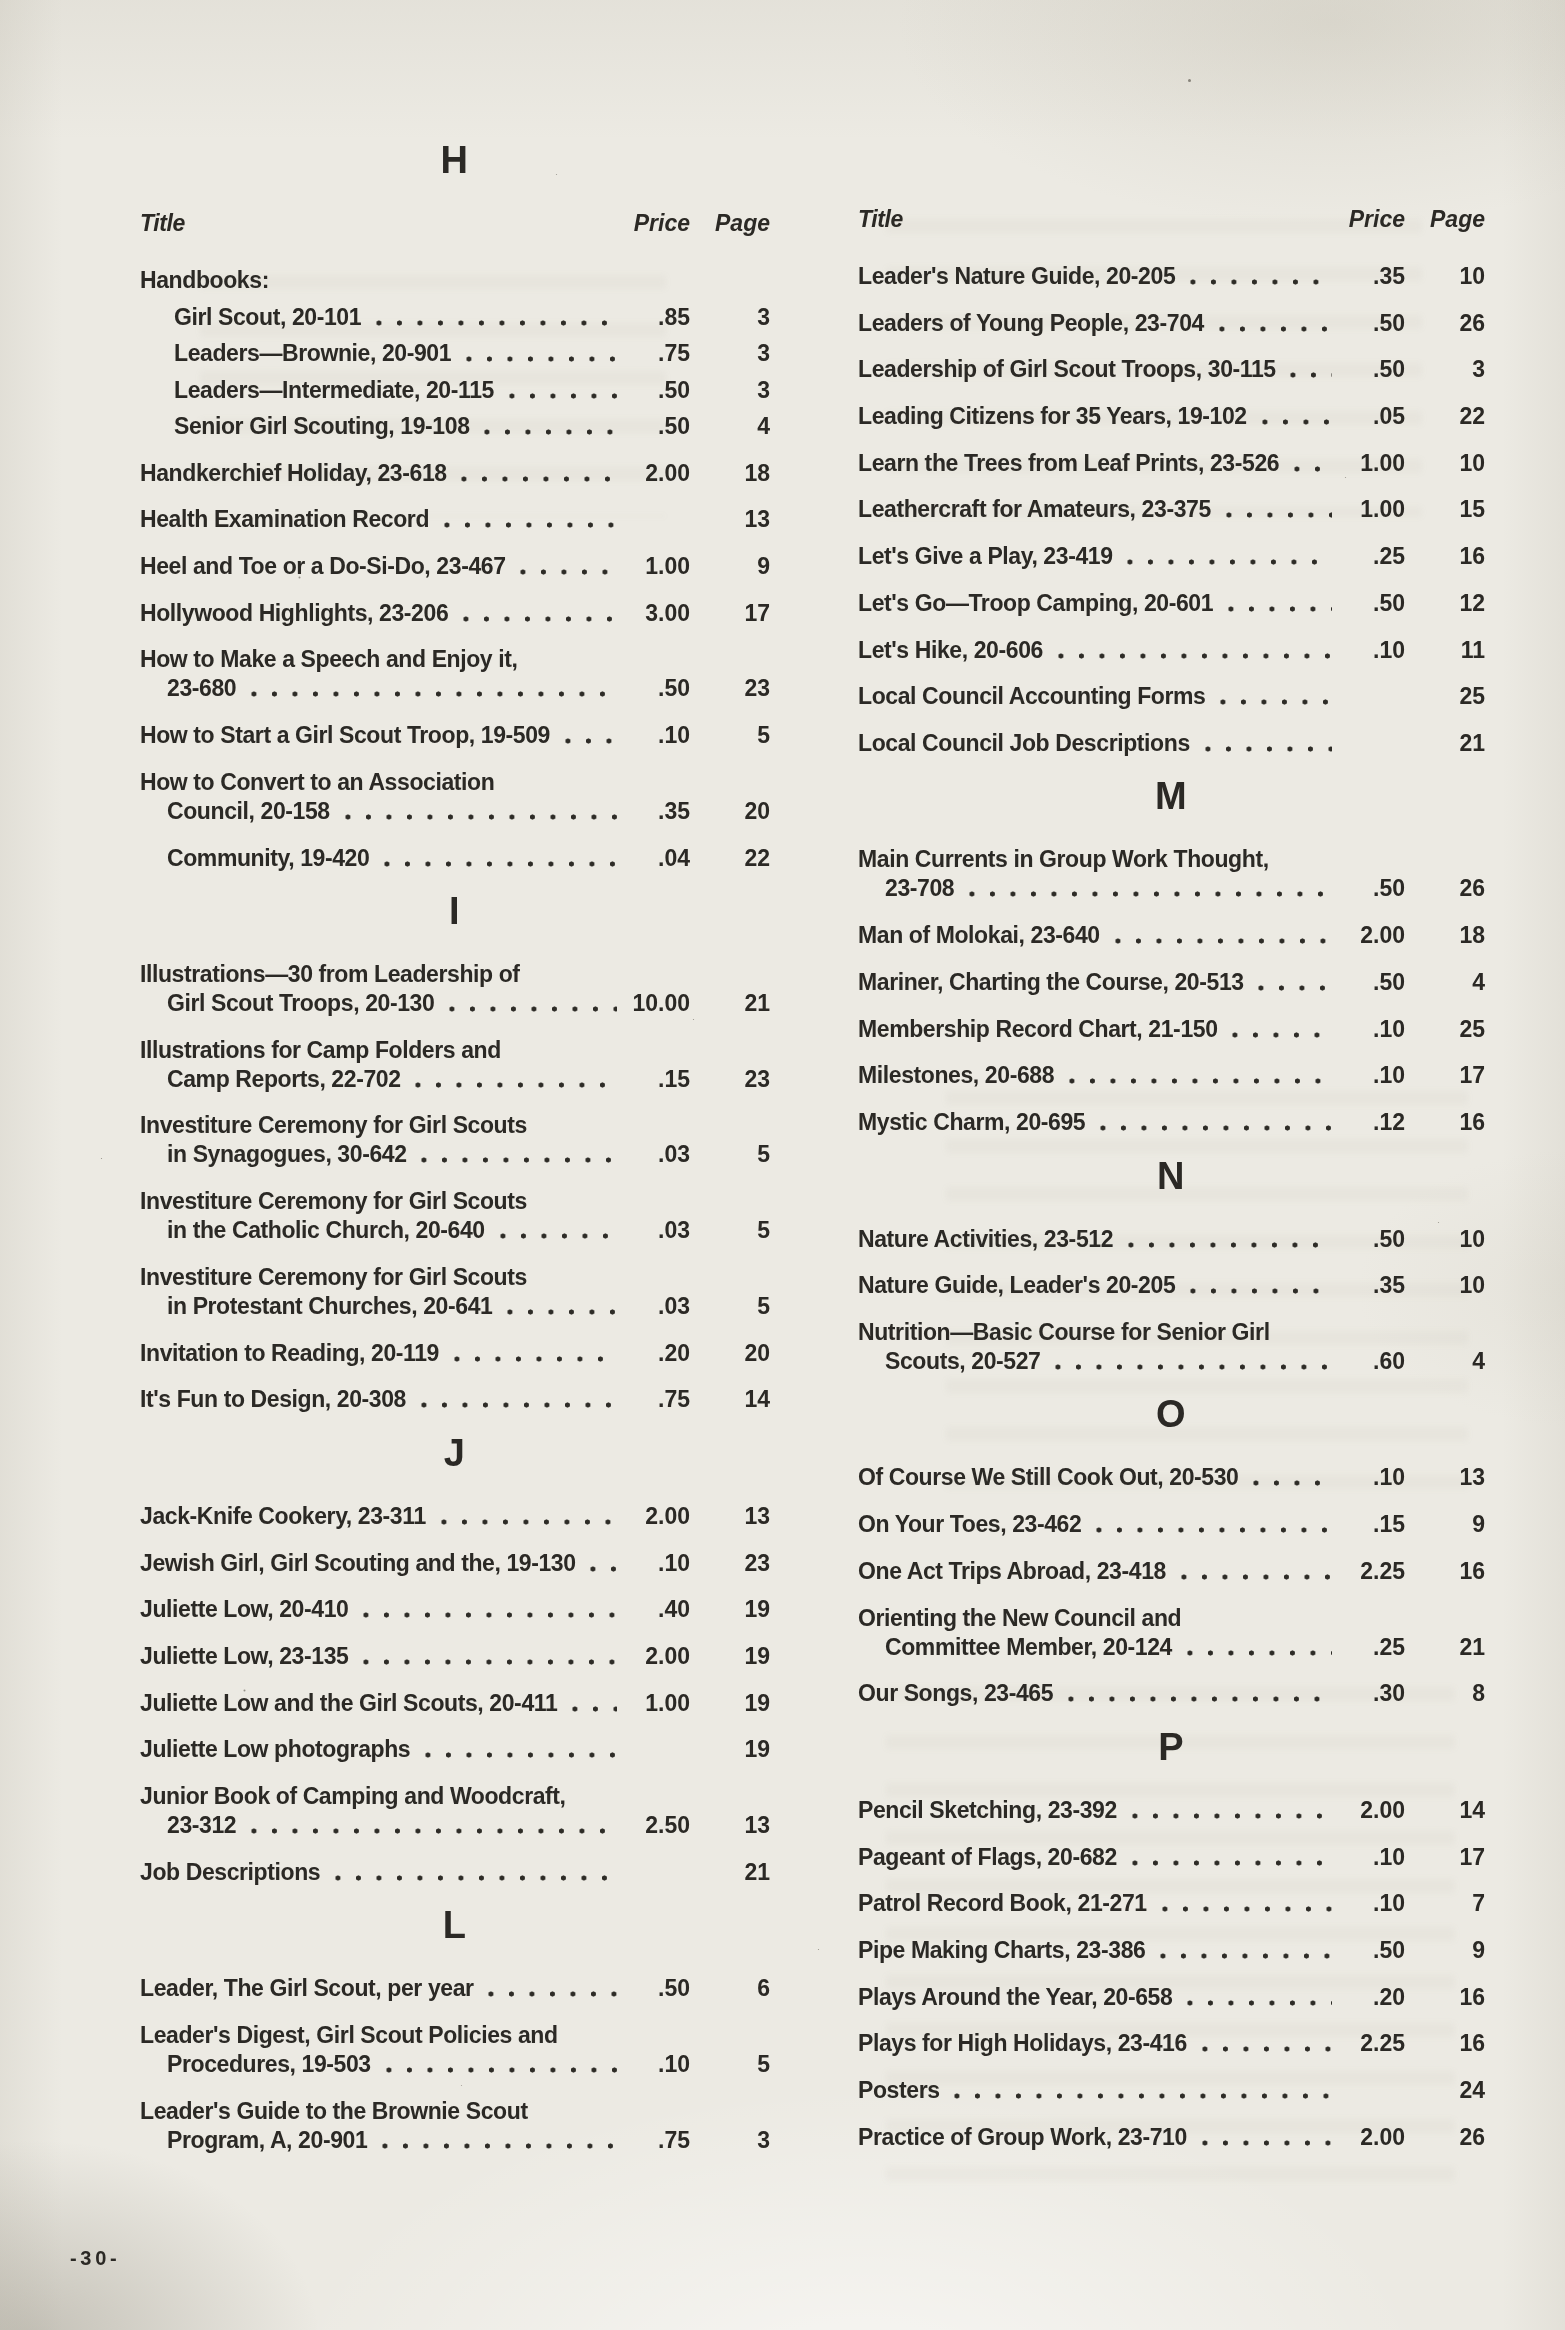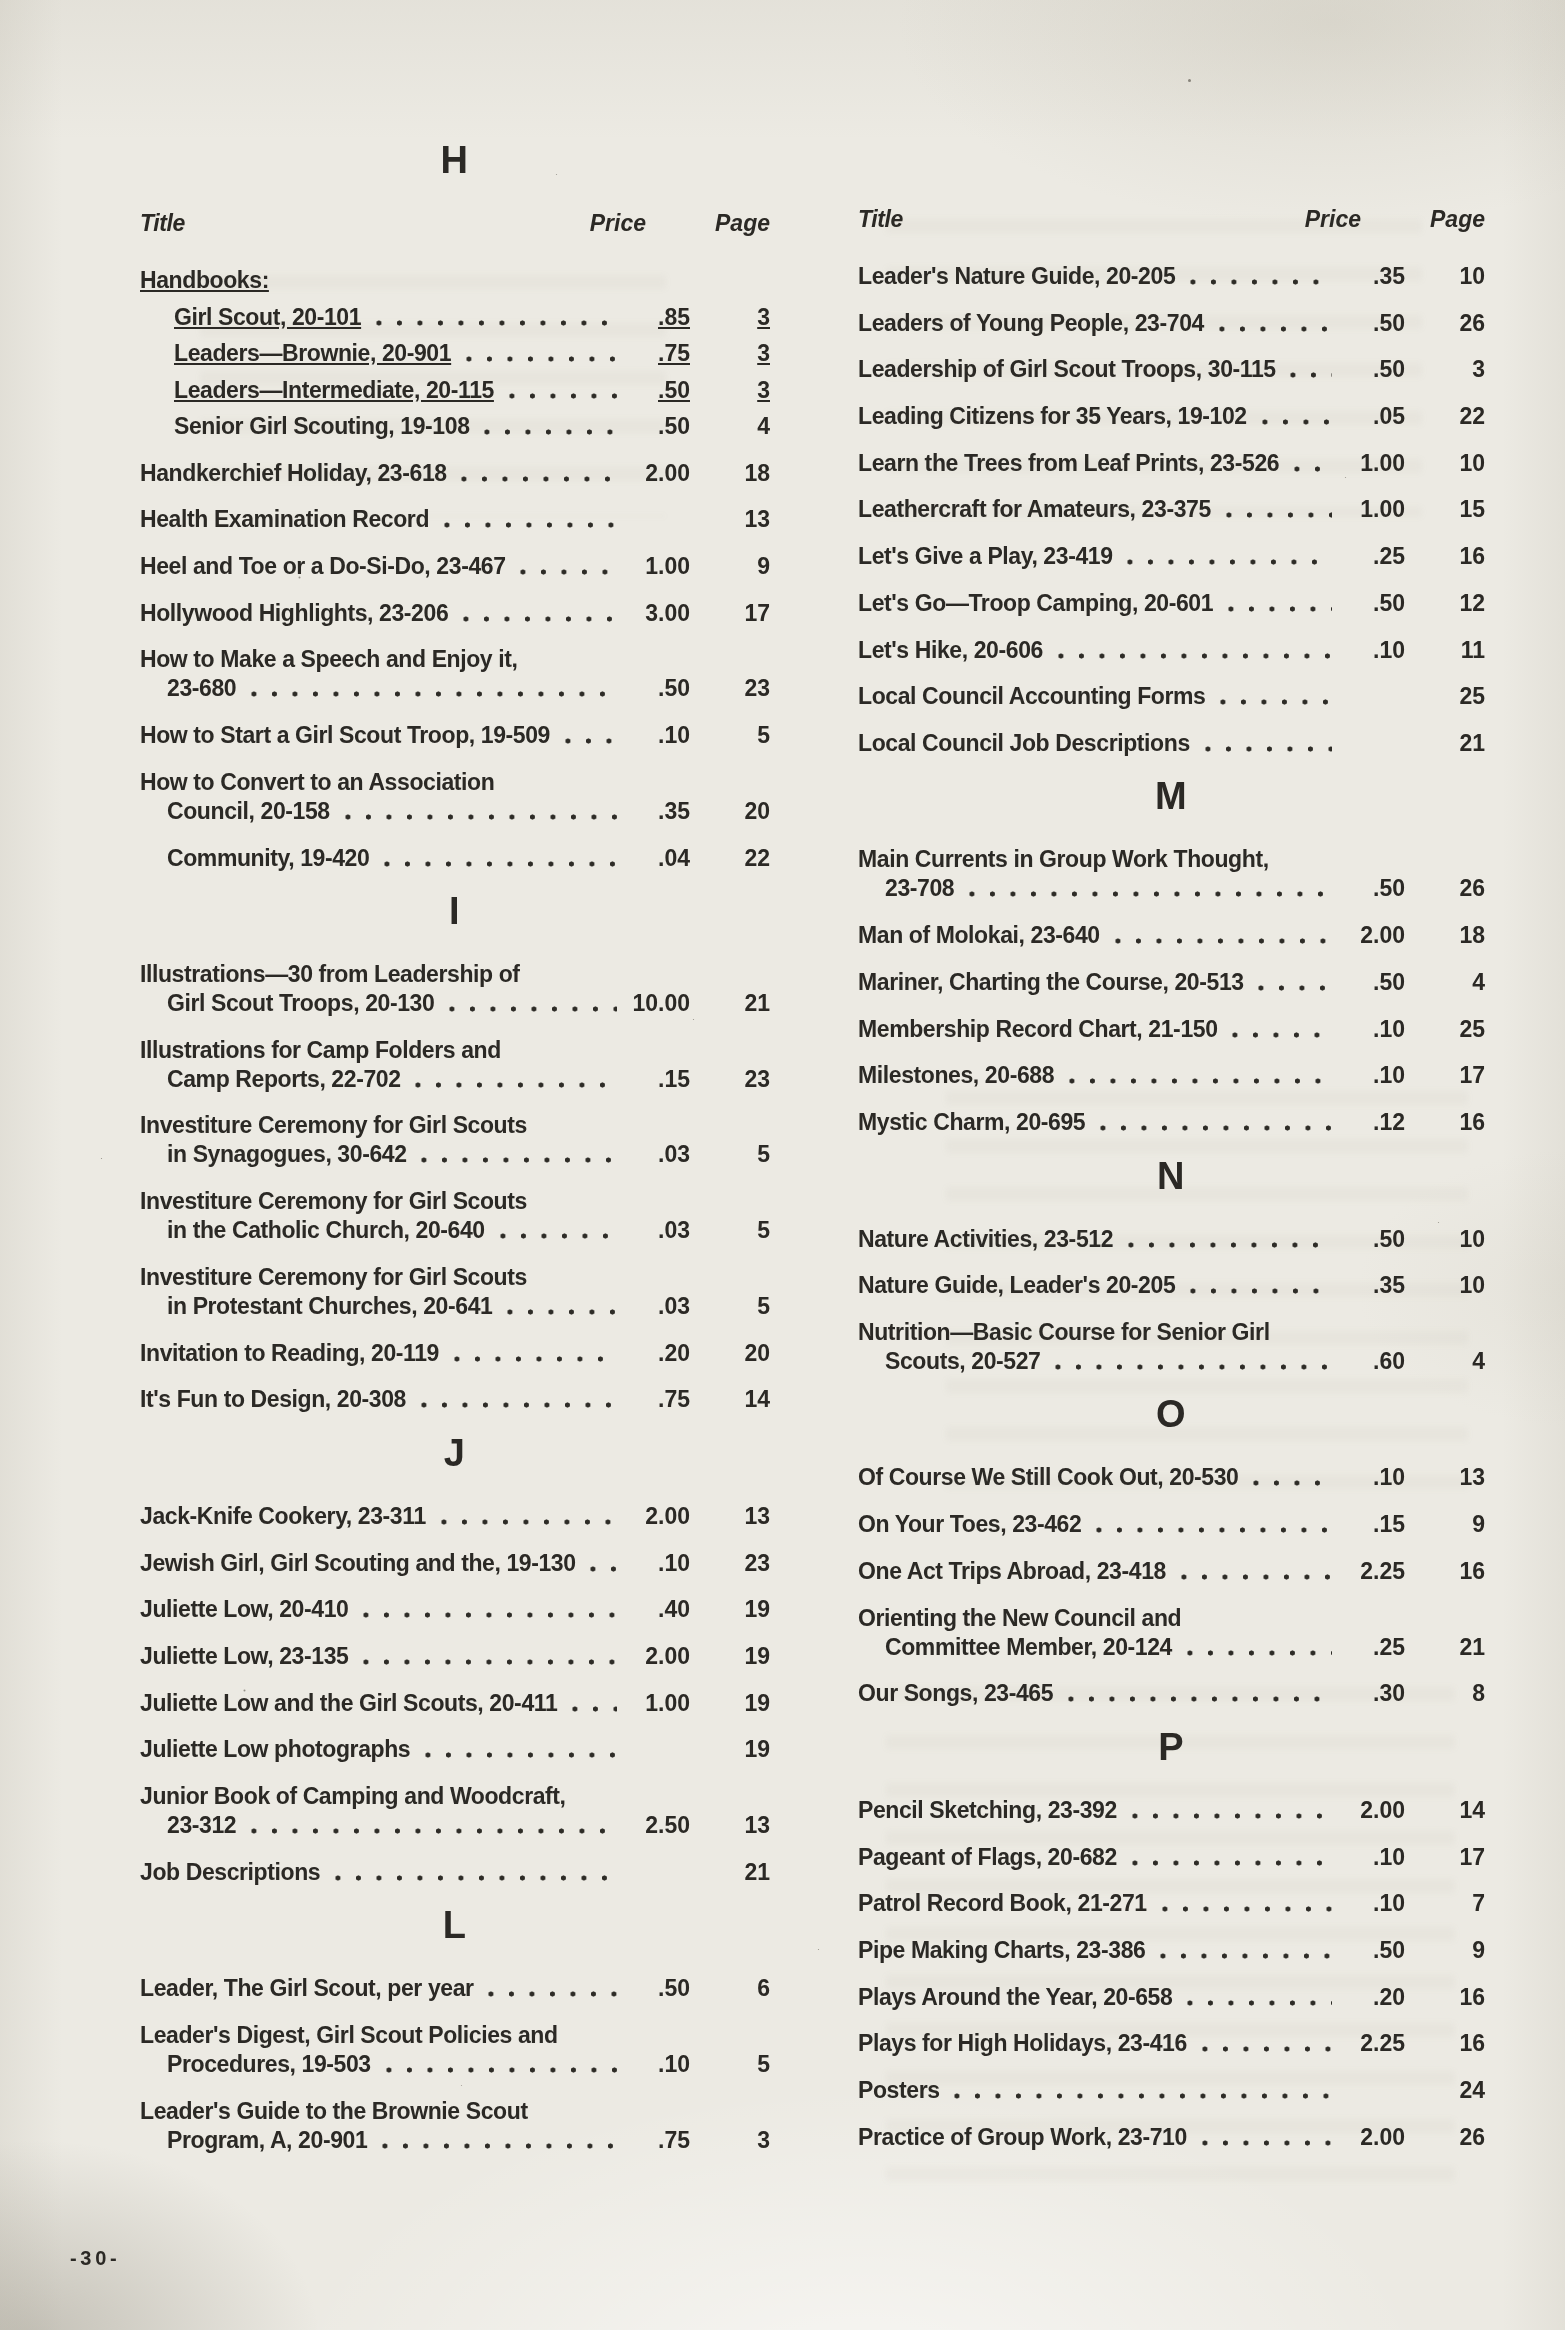--- a/index.html
+++ b/index.html
@@ -20,25 +20,25 @@
     font-weight:700;
     color:#2b2925;
   }
   .col{position:absolute;font-size:23px;line-height:29px;}
   .col-left{left:140px;top:140px;width:630px;}
   .col-right{left:858px;top:205px;width:627px;}
 
   .letter{font-size:38px;line-height:41px;text-align:center;letter-spacing:1.4px;margin:18.6px 0 28px;}
   .col > .letter:first-child{margin-top:0;}
 
-  .hdr{display:flex;align-items:flex-end;font-style:italic;margin-bottom:28px;gap:44px;}
+  .hdr{display:flex;align-items:flex-end;font-style:italic;margin-bottom:28px;}
   .hdr .sp{flex:1 1 0;min-width:0;}
 
   .entry{margin-bottom:17.7px;}
-  .entry.tight{margin-bottom:7.5px;text-decoration:underline;}
+  .entry.tight{margin-bottom:7.5px;}
   .entry.ind{padding-left:34px;}
   .l{display:flex;align-items:flex-end;}
   .l.cont{padding-left:27px;align-items:flex-end;}
   .txt{white-space:pre;letter-spacing:-0.4px;flex:0 0 auto;}
   .dots{
     flex:1 1 0;min-width:0;align-self:stretch;
     background-image:radial-gradient(circle, #2e2c27 2.3px, rgba(0,0,0,0) 2.8px);
     background-size:20.5px 6px;
     background-repeat:repeat-x;
     background-position:left 4.7px bottom 6px;

